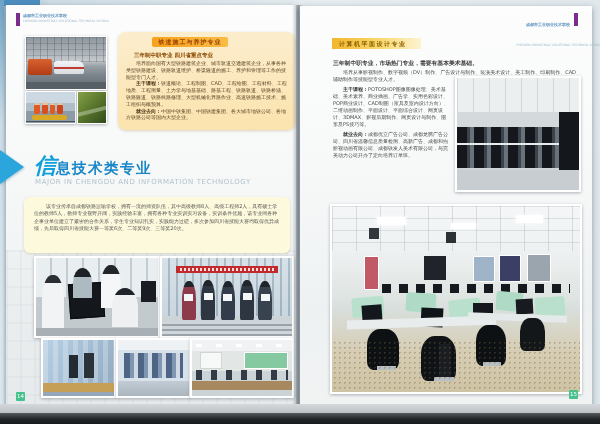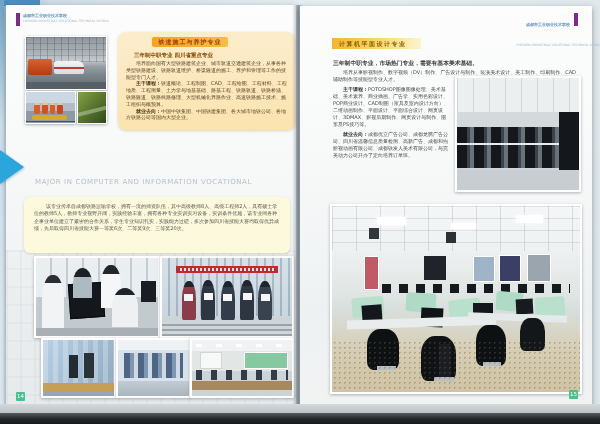--- a/index.html
+++ b/index.html
@@ -89,21 +89,24 @@
       <div class="s rw-title" style="left:34px;top:5px;width:76px;height:10px;">铁道施工与养护专业</div>
       <div class="s rw-high" style="left:8px;top:20px;width:160px;">三年制中职专业  四川省重点专业</div>
       <div class="s rw-body" style="left:8px;top:28px;width:162px;">
         <p><span>培养面向国有大型铁路建筑企业、城市轨道交通建筑企业，从事各种类型铁路建设、铁路轨道维护、桥梁隧道的施工、养护和管理等工作的技能型专门人才。</span></p>
         <p><b>主干课程：</b><span>铁道概论、工程制图、CAD、工程绘图、工程材料、工程地质、工程测量、土力学与地基基础、路基工程、铁路轨道、铁路桥涵、铁路隧道、铁路线路修理、大型机械化养路作业、高速铁路施工技术、施工组织与概预算。</span></p>
         <p><b>就业去向：</b><span>中国中铁集团、中国铁建集团、各大城市地铁公司、各地方铁路公司等国内大型企业。</span></p>
       </div>
     </div>
 
     <div class="s tri" style="left:-6px;top:145px;"></div>
-    <div class="s it-sub" style="left:29px;top:173px;width:230px;">MAJOR IN COMPUTER AND INFORMATION VOCATIONAL</div>
+    <div class="s it-title" style="left:28px;top:146px;">
+      <span class="first">信</span><span class="rest">息技术类专业</span>
+    </div>
+    <div class="s it-sub" style="left:29px;top:173px;width:230px;">MAJOR IN CHENGDU AND INFORMATION TECHNOLOGY</div>
 
     <div class="s it-box" style="left:18px;top:192px;width:266px;height:56px;">
       <p>该专业传承自成都铁路运输学校，拥有一流的师资队伍，其中高级教师8人、高级工程师2人，具有硕士学位的教师5人，教师专业视野开阔，实践经验丰富，拥有各种专业实训实习设备，实训条件优越，该专业同各种企事业单位建立了紧密的合作关系，学生专业知识扎实，实践能力过硬，多次参加四川省技能大赛均取得优异成绩，先后取得四川省技能大赛一等奖6次、二等奖9次、三等奖20次。</p>
     </div>
 
     <div class="ph" style="left:28px;top:251px;width:122px;height:78px;">
       <div class="s" style="left:0;top:0;right:0;height:50%;background:repeating-linear-gradient(90deg,#e9eef1 0 14px,#c2ccd2 14px 16px);"></div>
       <div class="s" style="left:0;top:50%;right:0;bottom:0;background:#c3cace;"></div>
       <div class="s" style="left:27%;top:32%;width:27%;height:42%;background:#14171c;border:1px solid #0a0c0f;transform:rotate(-4deg);"></div>
       <div class="s" style="left:5%;top:22%;width:18%;height:70%;background:linear-gradient(#2b2e33 0 14%,#f2f3f4 14%);border-radius:45% 45% 0 0;"></div>

